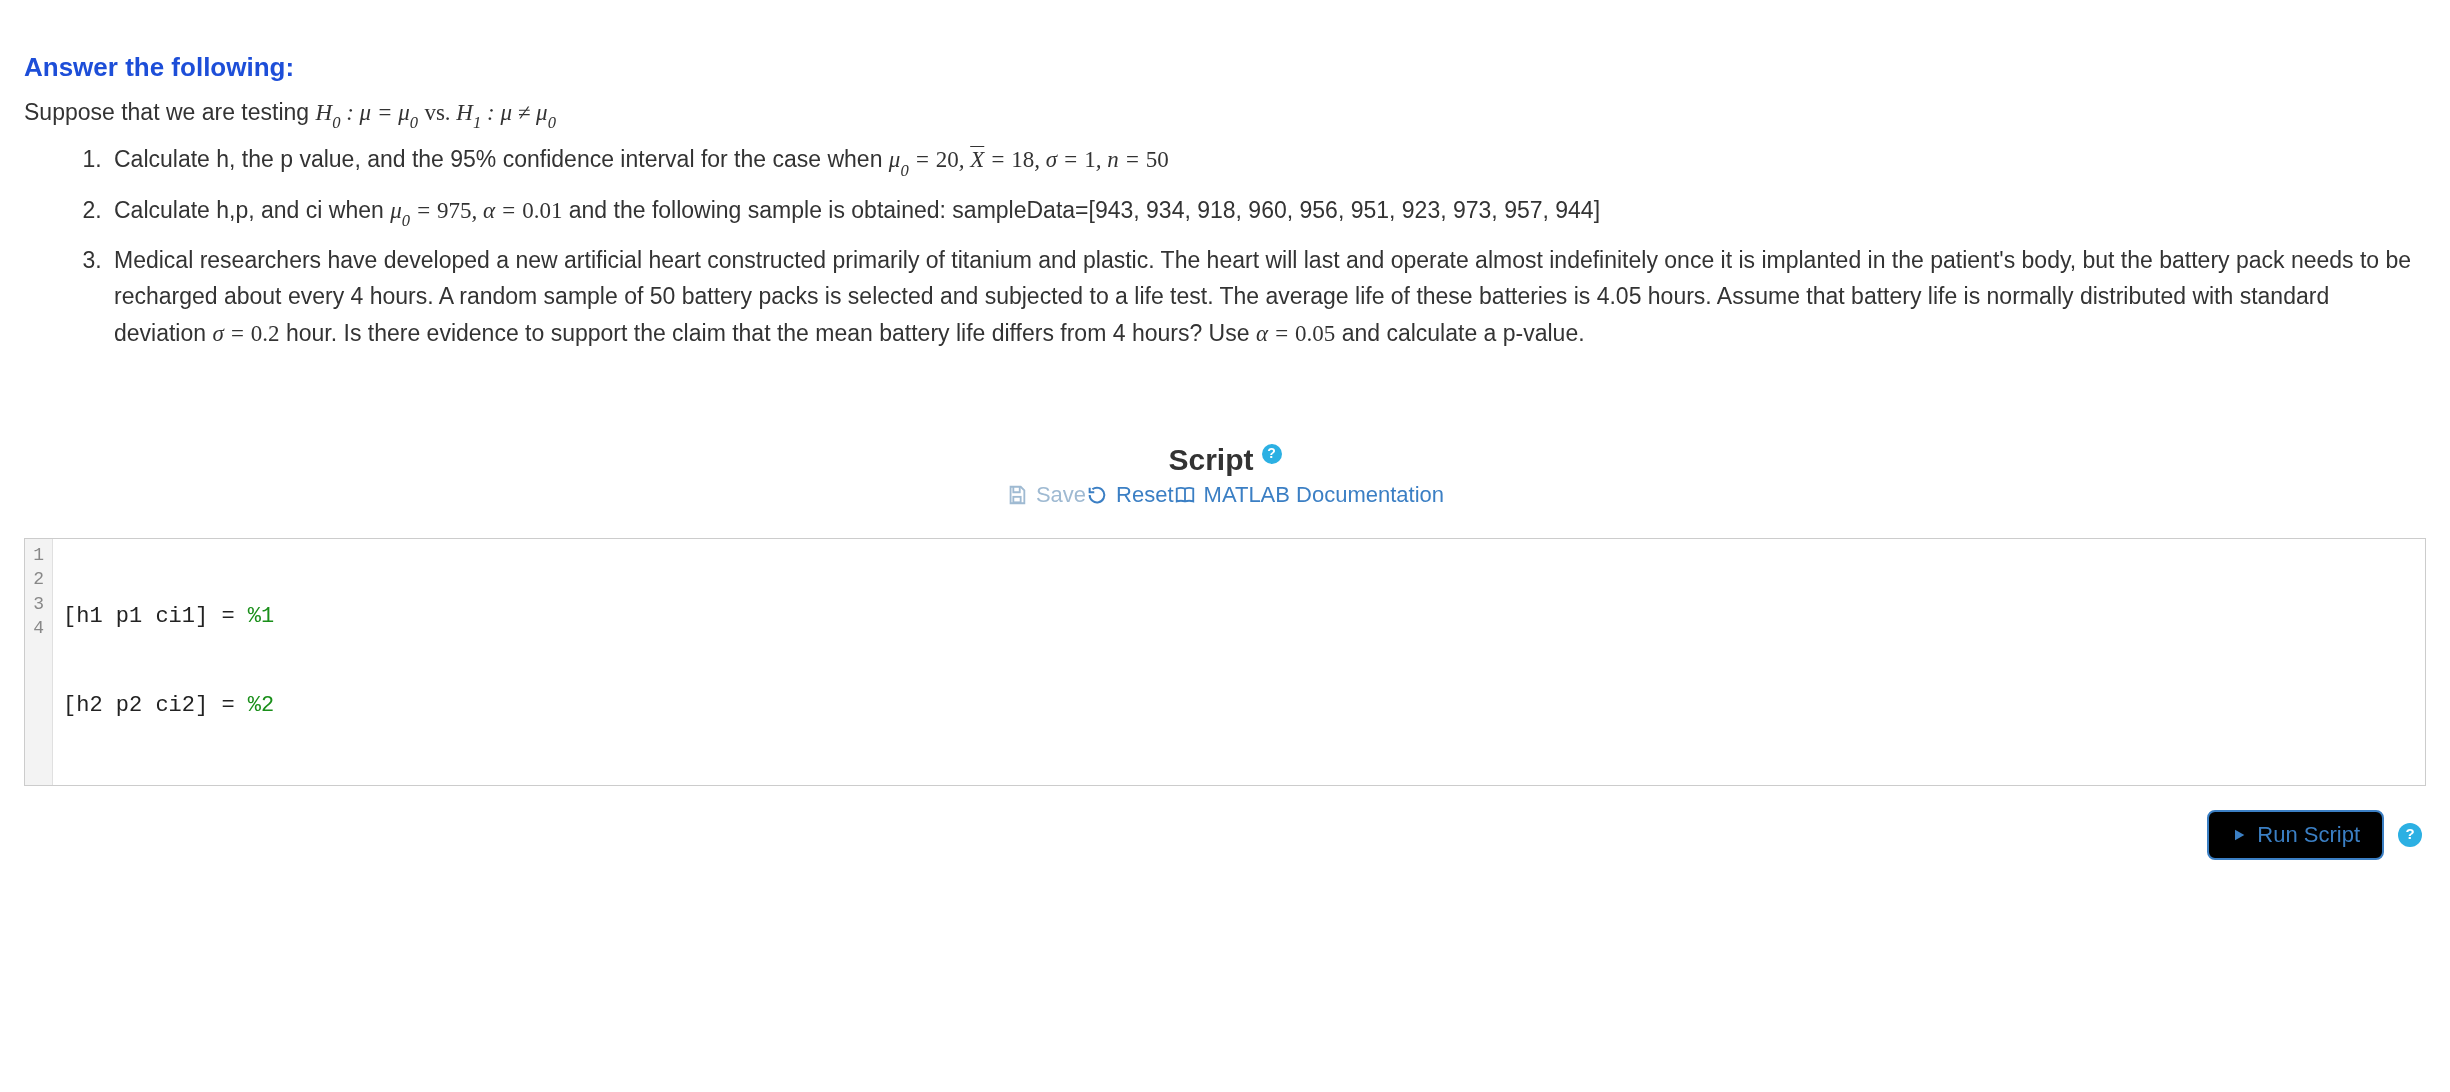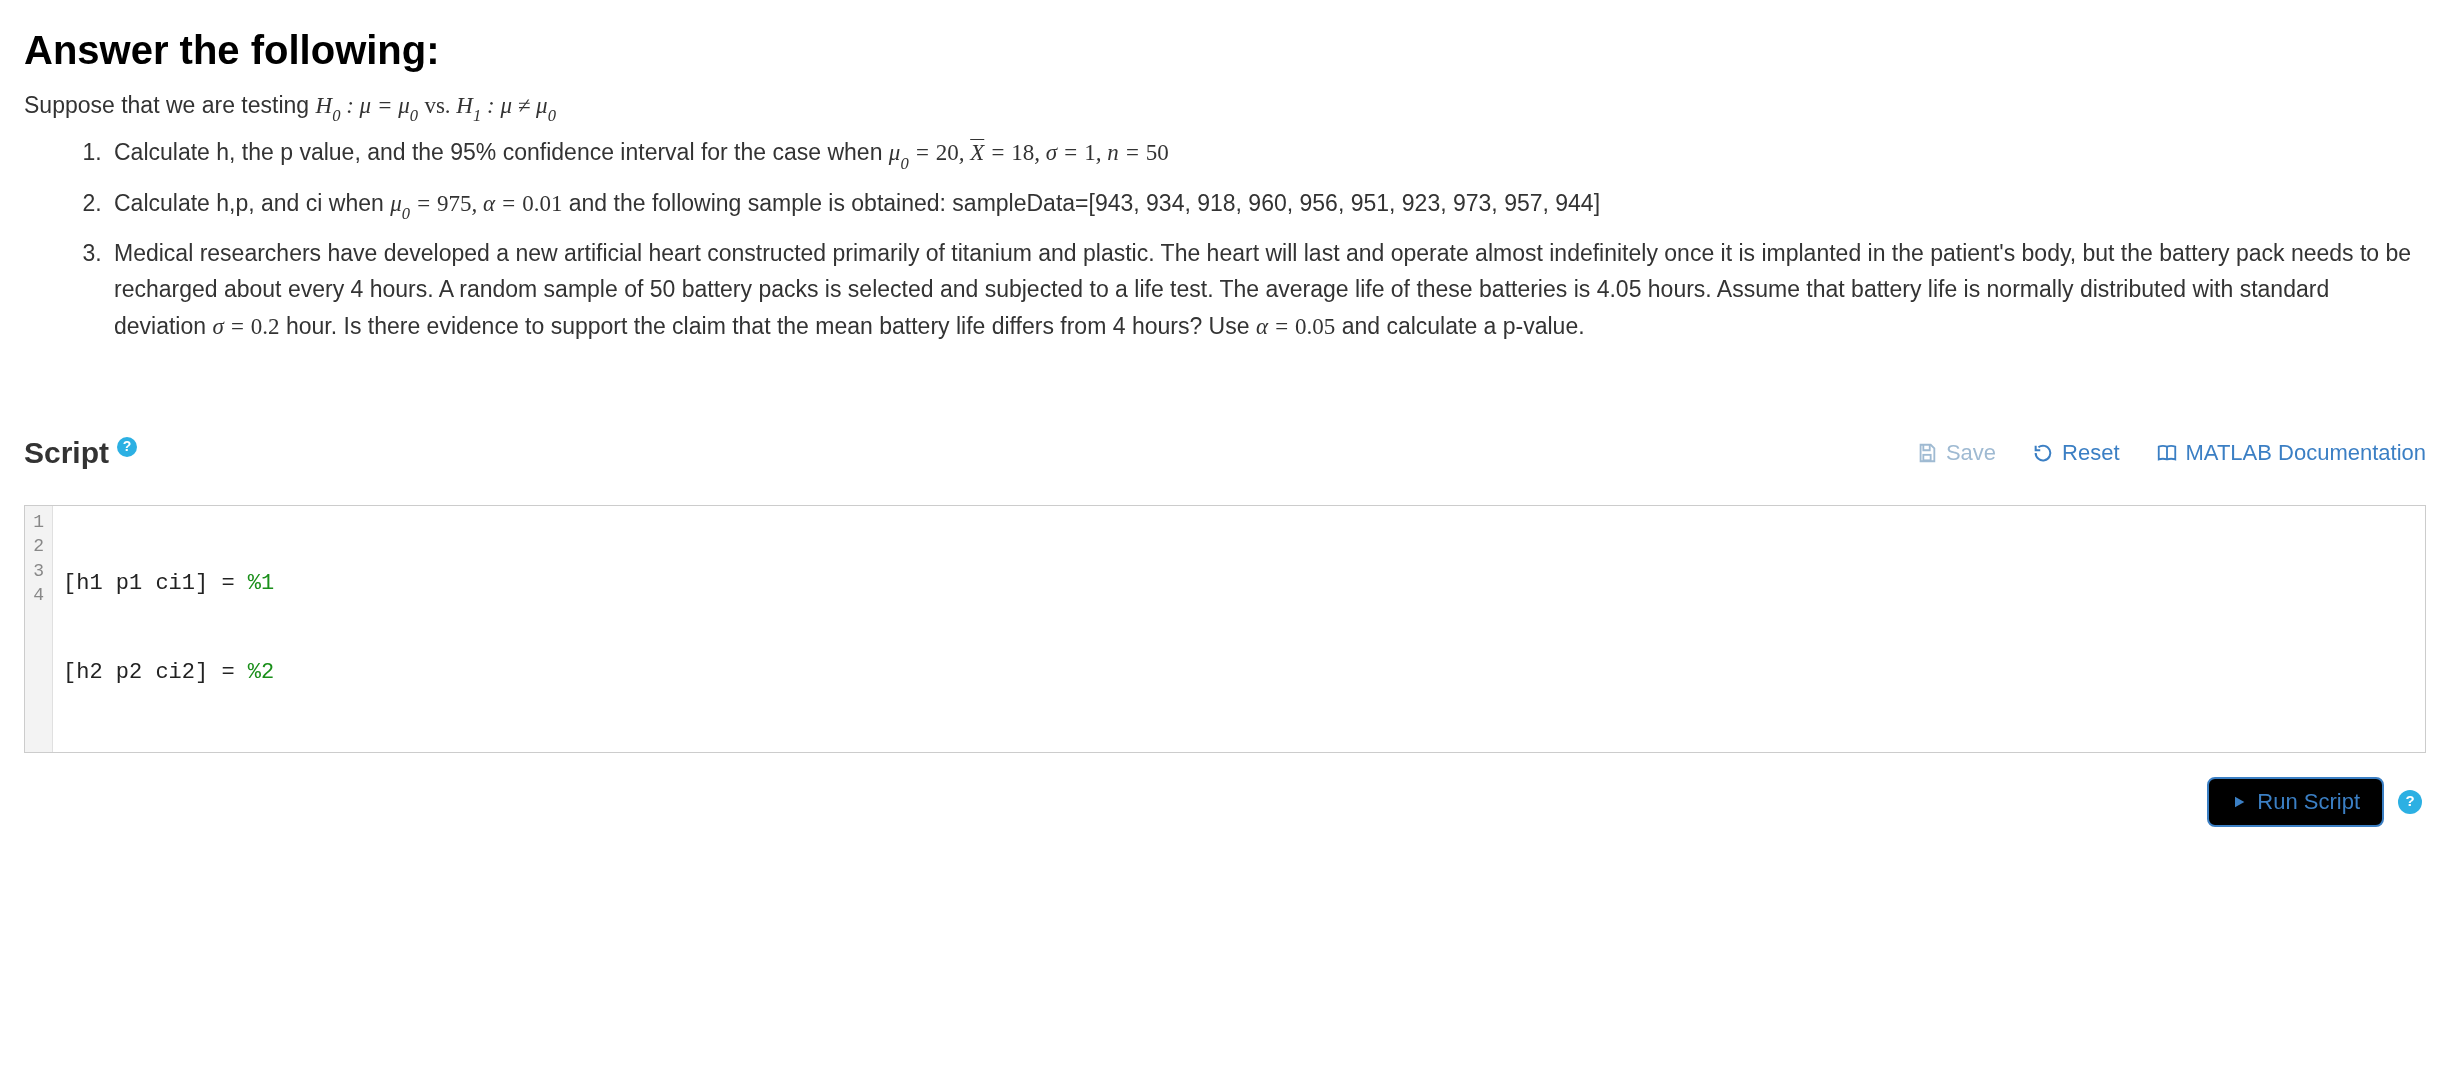--- a/index.html
+++ b/index.html
@@ -9,24 +9,25 @@
     }
     body {
       font-family: -apple-system, BlinkMacSystemFont, "Segoe UI", Helvetica, Arial, sans-serif;
       color: #333;
       background: #fff;
       padding: 20px 24px;
       font-size: 23px;
       line-height: 1.5;
     }
     .section-title {
-      font-size: 40px;
-      font-weight: 700;
-      color: #000000;
+      font-size: 26px;
+      font-weight: 700;
+      color: #1d4ed8;
       margin-bottom: 8px;
+      margin-top: 28px;
     }
     .intro-text {
       font-size: 23px;
       color: #333;
       margin-bottom: 6px;
     }
     .math-italic {
       font-family: "Times New Roman", Times, serif;
       font-style: italic;
     }
@@ -55,20 +56,21 @@
       padding-left: 6px;
       font-size: 23px;
       line-height: 1.6;
       color: #333;
     }
     .script-header {
       display: flex;
       align-items: center;
       justify-content: space-between;
       margin-bottom: 30px;
+      flex-direction: column;
     }
     .script-title-wrap {
       display: flex;
       align-items: center;
       gap: 8px;
     }
     .script-title {
       font-size: 30px;
       font-weight: 700;
       color: #333;
@@ -84,21 +86,20 @@
       color: #fff;
       font-size: 14px;
       font-weight: 700;
       position: relative;
       top: -6px;
       cursor: pointer;
     }
     .toolbar {
       display: flex;
       align-items: center;
-      gap: 36px;
     }
     .toolbar-btn {
       display: inline-flex;
       align-items: center;
       gap: 8px;
       font-size: 22px;
       color: #3b7fc4;
       cursor: pointer;
       text-decoration: none;
       background: none;

